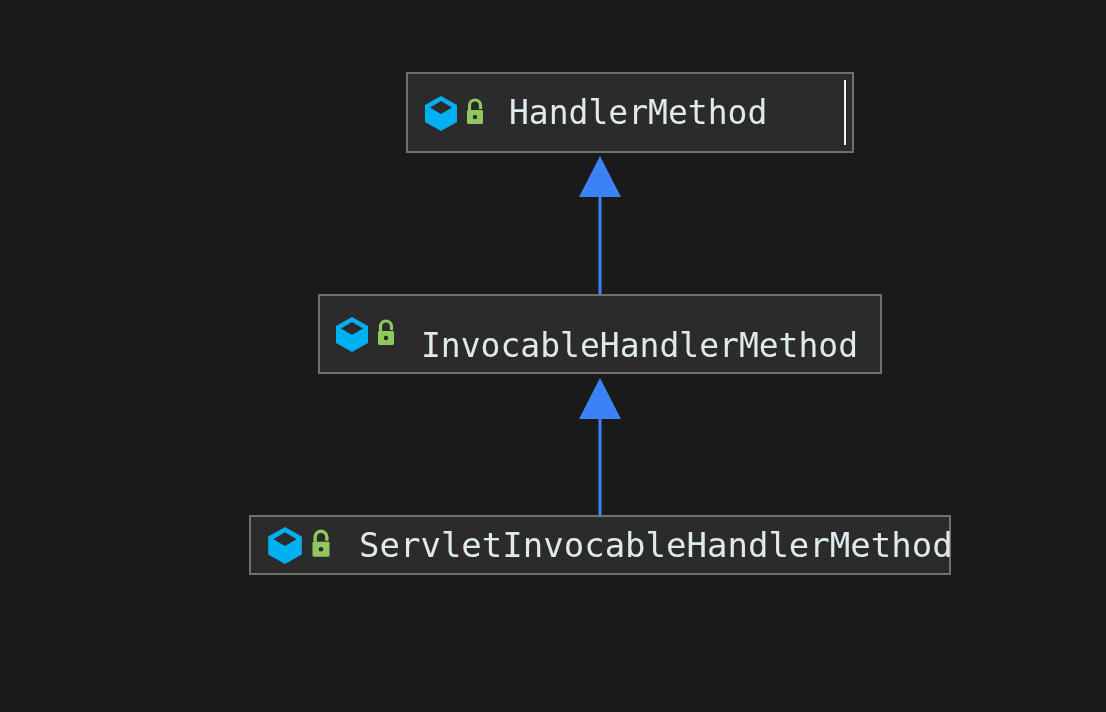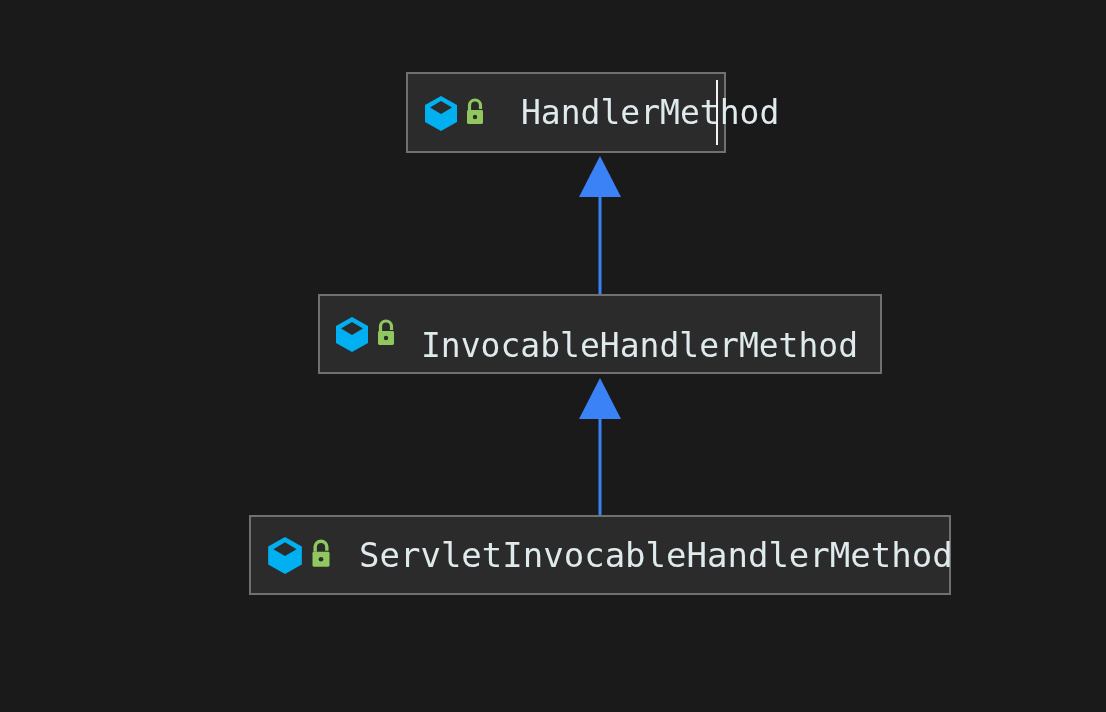--- a/index.html
+++ b/index.html
@@ -68,43 +68,42 @@
   .focus-caret {
     position: absolute;
     width: 2px;
     background: #f2f2f2;
   }
 
   
   #node-handler-method {
     left: 406px;
     top: 72px;
-    width: 320px;
+    width: 448px;
     height: 81px;
     padding-left: 14px;
-    gap: 12px;
   }
   #node-handler-method .node-label { font-size: 33px; }
   #node-handler-method .node-icons { margin-right: 21px; }
 
   #node-invocable-handler-method {
     left: 318px;
     top: 294px;
     width: 564px;
     height: 80px;
     padding-left: 13px;
   }
   #node-invocable-handler-method .node-label { font-size: 33px; margin-top: 23px; }
   #node-invocable-handler-method .node-icons { margin-right: 22px; }
 
   #node-servlet-invocable-handler-method {
     left: 249px;
     top: 515px;
     width: 702px;
-    height: 80px;
+    height: 60px;
     padding-left: 14px;
   }
   #node-servlet-invocable-handler-method .node-label { font-size: 34px; }
   #node-servlet-invocable-handler-method .node-icons { margin-right: 24px; }
 
   #connector-upper { left: 576px; top: 153px; }
   #connector-lower { left: 576px; top: 375px; }
 </style>
 </head>
 <body>

